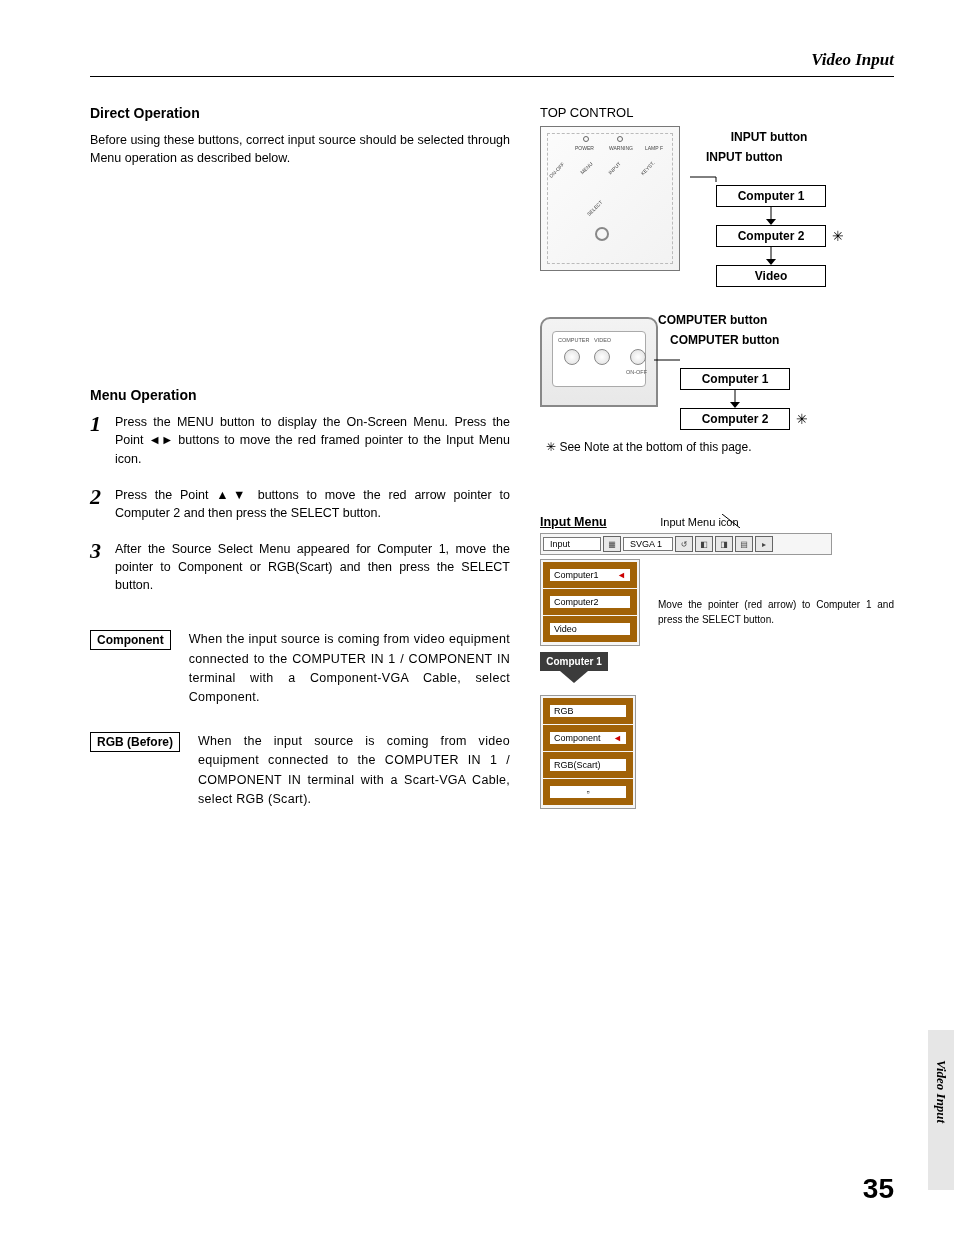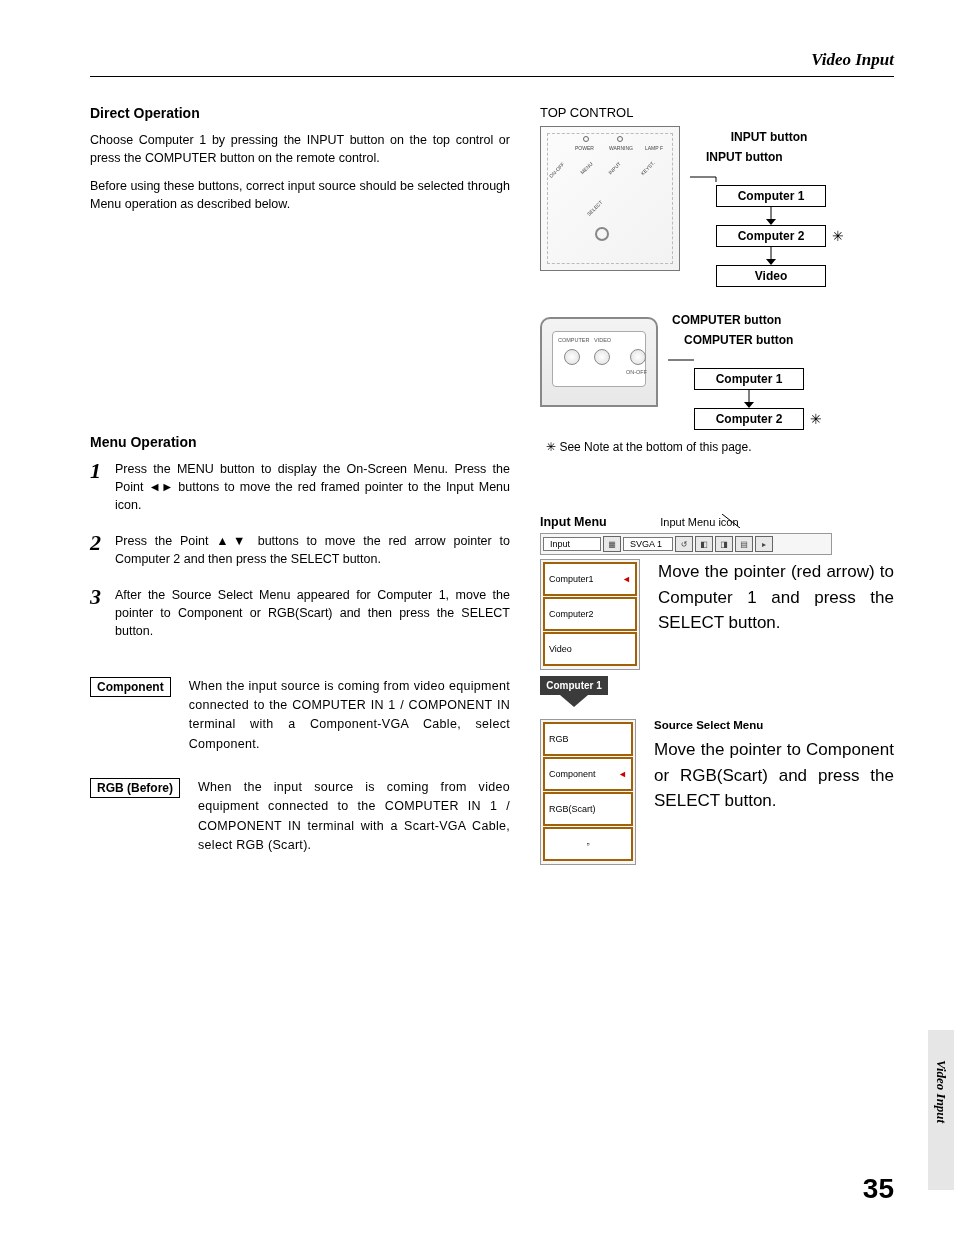--- a/index.html
+++ b/index.html
@@ -76,53 +76,53 @@
     border: 1px solid #000; background:#fff; font-weight:bold; font-size:12px;
     text-align:center; padding:3px 0; width: 110px; margin-left: 22px;
   }
   .arrdown { text-align:center; width:110px; margin-left:22px; line-height:0.8; }
   .arrdown svg { display:block; margin:0 auto; }
   .star { display:inline-block; margin-left:6px; font-size:14px; }
   .row-with-star { display:flex; align-items:center; }
 
   
   .remotectrl { margin-bottom: 18px; }
-  .remote-body { display:flex; gap:14px; align-items:flex-start; }
+  .remote-body { display:flex; align-items:flex-start; }
   .remote-box {
     width: 118px; height: 90px; border:2px solid #888; border-radius:10px 10px 0 0;
     background: linear-gradient(#f3f3f3,#e8e8e8); position:relative;
   }
   .remote-inner {
     position:absolute; top:12px; left:10px; right:10px; height:56px;
     border:1px solid #aaa; background:#fff; border-radius:4px;
   }
   .btn-circle {
     position:absolute; width:16px; height:16px; border:1px solid #888; border-radius:50%;
     background: radial-gradient(#fff,#ddd);
   }
   .rlabel { position:absolute; font-size:5.5px; color:#555; }
   .complabel-top { font-weight:bold; font-size:12px; margin-bottom:6px; }
   .note { font-size: 12px; margin: 10px 0 0 6px; }
 
   
   .inputmenu { margin-top: 60px; }
-  .im-label { font-weight:bold; font-size:12.5px; display:inline-block; }
+  .im-label { font-weight:bold; font-size:12.5px; display:inline-block;text-decoration:underline; }
   .im-icon-note { font-size:11px; margin-left: 50px; display:inline-block; }
   .im-top { margin-bottom: 4px; }
   .im-row1 {
     display:flex; gap:2px; align-items:center; border:1px solid #999; background:#f6f6f6;
     width: 292px; padding:2px;
   }
   .im-cell  { border:1px solid #777; background:#fff; font-size:9px; padding:1px 6px; }
   .im-icon  { width:18px; height:16px; border:1px solid #666; background:#e8e8e8; display:flex; align-items:center; justify-content:center; font-size:8px; color:#444;}
   .im-mid { display:flex; gap:18px; margin-top:4px; align-items:flex-start; }
   .im-list { border:1px solid #999; background:#f6f6f6; padding:2px; width:100px; }
-  .im-item { border:2px solid #a16207; background:#fff; font-size:9px; padding:10px 4px; margin-bottom:1px; display:flex; justify-content:space-between; align-items:center;}
+  .im-item { border:7px solid #a16207; background:#fff; font-size:9px; padding:1px 4px; margin-bottom:1px; display:flex; justify-content:space-between; align-items:center;}
   .im-arrow-left { color:#c00; font-size:9px; }
-  .im-text { font-size:17px; line-height:1.5; flex:1; text-align:justify; }
+  .im-text { font-size:10px; line-height:1.5; flex:1; text-align:justify;margin-top:38px; }
   .im-dark {
     background:#3b3b3b; color:#fff; width:68px; text-align:center;
     font-size:10px; font-weight:bold; padding:4px 0; margin-top:6px; position:relative;
   }
   .im-dark::after {
     content:''; position:absolute; left:20px; bottom:-12px;
     border-left:14px solid transparent; border-right:14px solid transparent;
     border-top:12px solid #3b3b3b;
   }
   .im-lower { display:flex; gap:18px; margin-top:24px; align-items:flex-start; }
@@ -145,21 +145,20 @@
 </head>
 <body>
 
 <div class="page">
   <div class="header">Video Input</div>
 
   <div class="cols">
 
     <div class="left">
       <div class="subhead">Direct Operation</div>
-      <div class="para">Choose Computer 1 by pressing the INPUT button on the top control or press the COMPUTER button on the remote control.</div>
       <div class="para">Before using these buttons, correct input source should be selected through Menu operation as described below.</div>
 
       <div class="steps">
         <div class="subhead">Menu Operation</div>
 
         <div class="step">
           <div class="stepnum">1</div>
           <div class="steptext">Press the MENU button to display the On-Screen Menu.  Press the Point ◄► buttons to move the red framed pointer to the Input Menu icon.</div>
         </div>
         <div class="step">
@@ -309,24 +308,20 @@
               </div>
             <div class="im-item">
                 <span>Component</span>
                 <span class="im-arrow-left">◄</span>
               </div>
             <div class="im-item">
                 <span>RGB(Scart)</span>
               </div>
             <div class="im-item" style="justify-content:center;">▫</div>
           </div>
-          <div style="flex:1;">
-            <div class="src-label">Source Select Menu</div>
-            <div class="im-text">Move the pointer to Component or RGB(Scart) and press the SELECT button.</div>
-          </div>
         </div>
       </div>
 
     </div>
   </div>
 </div>
 
 <div class="side-tab"></div>
 <div class="side-tab-text">Video Input</div>
 <div class="pagenum">35</div>

